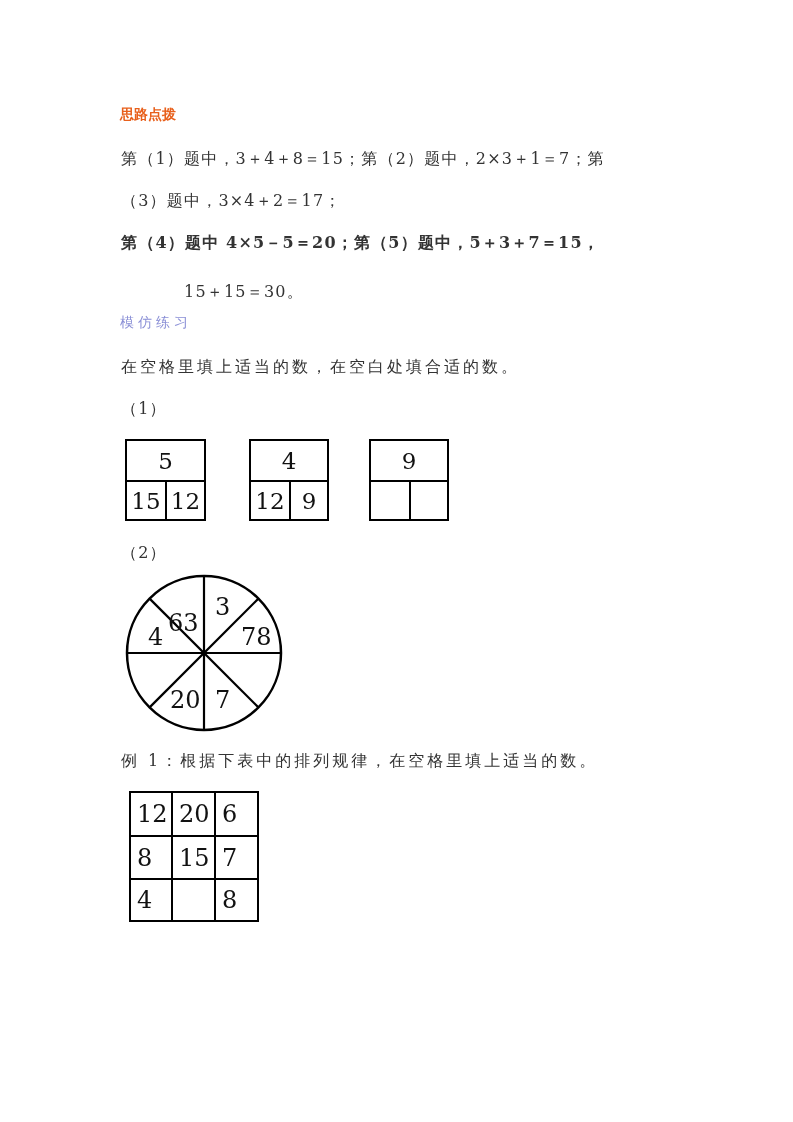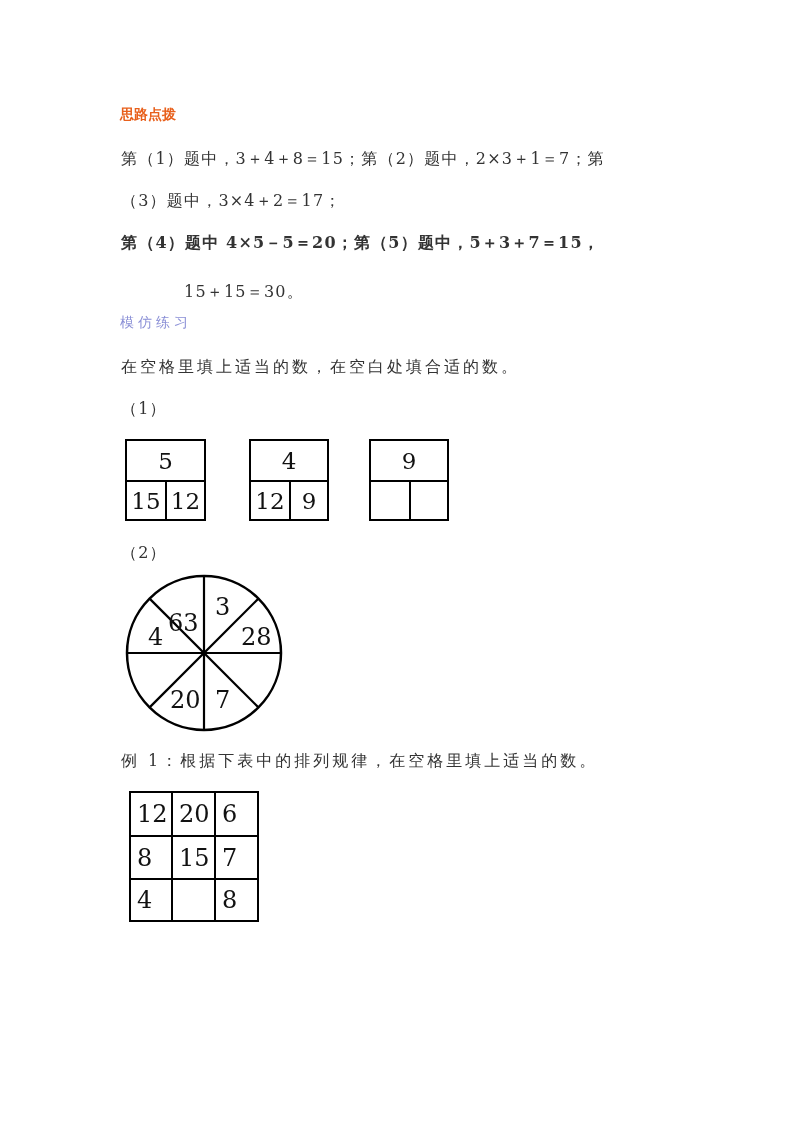--- a/index.html
+++ b/index.html
@@ -70,21 +70,21 @@
     <circle cx="80" cy="80" r="77" fill="#fff" stroke="#000" stroke-width="2.5"></circle>
     <line x1="80" y1="3" x2="80" y2="157" stroke="#000" stroke-width="2.2"></line>
     <line x1="3" y1="80" x2="157" y2="80" stroke="#000" stroke-width="2.2"></line>
     <line x1="25.6" y1="25.6" x2="134.4" y2="134.4" stroke="#000" stroke-width="2.2"></line>
     <line x1="134.4" y1="25.6" x2="25.6" y2="134.4" stroke="#000" stroke-width="2.2"></line>
     <circle cx="80" cy="80" r="2.5" fill="#000"></circle>
   </svg>
   <span class="circle-label" style="left:44px; top:20px;margin-top:16px;">63</span>
   <span class="circle-label" style="left:91px; top:20px;">3</span>
   <span class="circle-label" style="left:24px; top:50px;">4</span>
-  <span class="circle-label" style="left:117px; top:50px;">28</span>
+  <span class="circle-label" style="left:117px; top:50px;">78</span>
   <span class="circle-label" style="left:24px; top:92px;"></span>
   <span class="circle-label" style="left:117px; top:92px;"></span>
   <span class="circle-label" style="left:46px; top:113px;">20</span>
   <span class="circle-label" style="left:91px; top:113px;">7</span>
 </div>
 
 <div class="abs line wide" style="left:121px; top:751px;">例 1：根据下表中的排列规律，在空格里填上适当的数。</div>
 <div class="grid">
   <div class="cell">12</div>
   <div class="cell">20</div>

